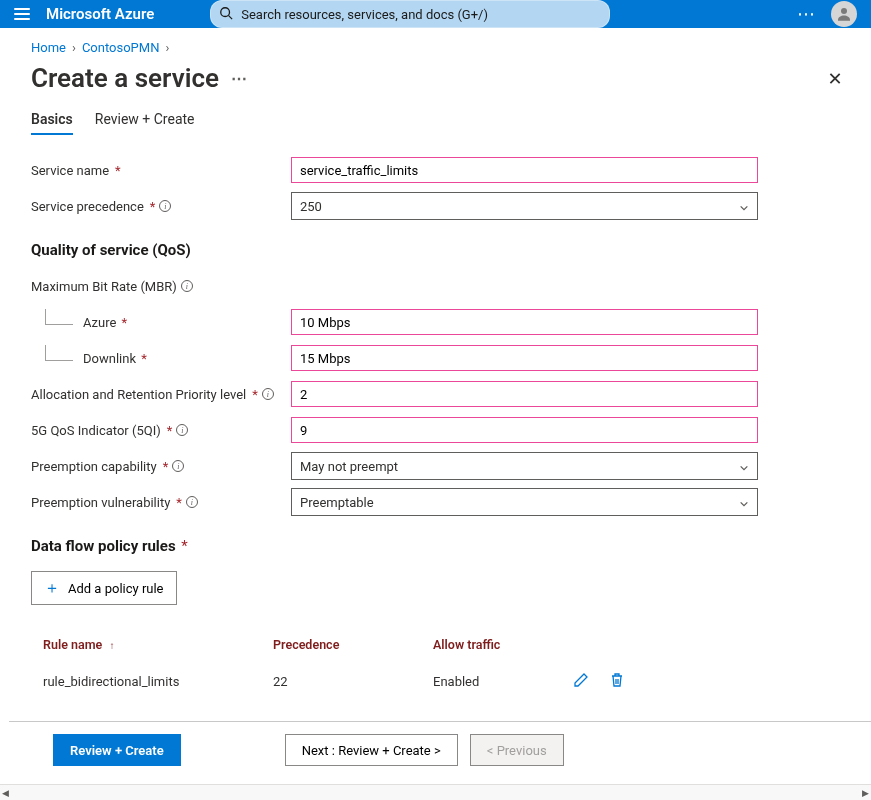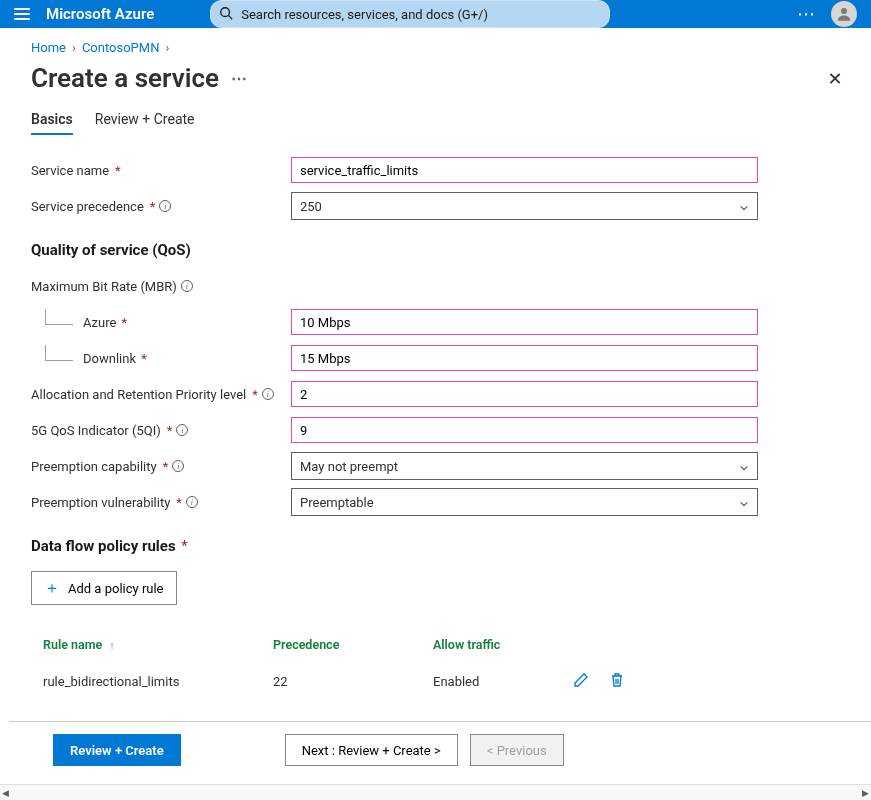--- a/index.html
+++ b/index.html
@@ -273,21 +273,21 @@
   }
   .rules-header, .rules-row {
     display: grid;
     grid-template-columns: 230px 160px 140px 90px;
     align-items: center;
     padding: 10px 12px;
   }
   .rules-header {
     font-weight: 600;
     font-size: 12.5px;
-    color: #15803d;
+    color: #7f1d1d;
   }
   .sort-arrow {
     margin-left: 4px;
     font-size: 10px;
   }
   .rules-row {
     font-size: 13px;
   }
   .row-actions {
     display: flex;

